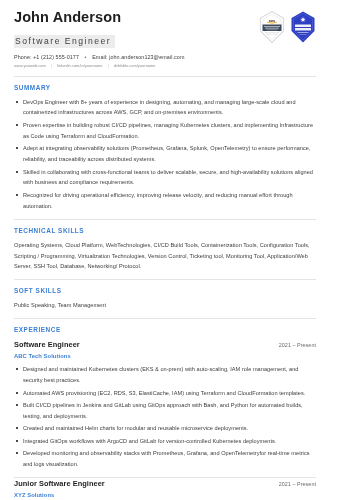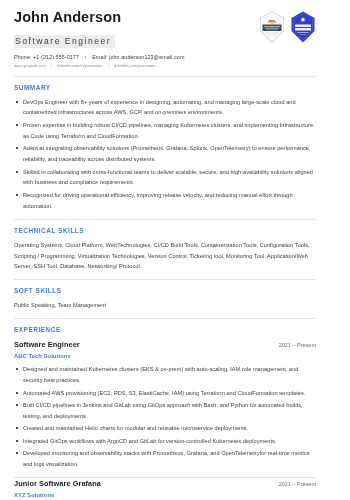--- a/index.html
+++ b/index.html
@@ -253,21 +253,21 @@
         <li>Created and maintained Helm charts for modular and reusable microservice deployments.</li>
         <li>Integrated GitOps workflows with ArgoCD and GitLab for version-controlled Kubernetes deployments.</li>
         <li>Developed monitoring and observability stacks with Prometheus, Grafana, and OpenTelemetryfor real-time metrics and logs visualization.</li>
       </ul>
     </div>
 
     <div class="rule"></div>
 
     <div class="job">
       <div class="job-head">
-        <span class="job-role">Junior Software Grafana</span>
+        <span class="job-role">Junior Software Engineer</span>
         <span class="job-dates">2021 – Present</span>
       </div>
       <div class="job-company">XYZ Solutions</div>
       <ul class="bullets">
         <li>Designed and maintained Kubernetes clusters (EKS &amp; on-prem) with auto-scaling, IAM role management, and security best practices.</li>
 
       </ul>
     </div>
   </div>
 

